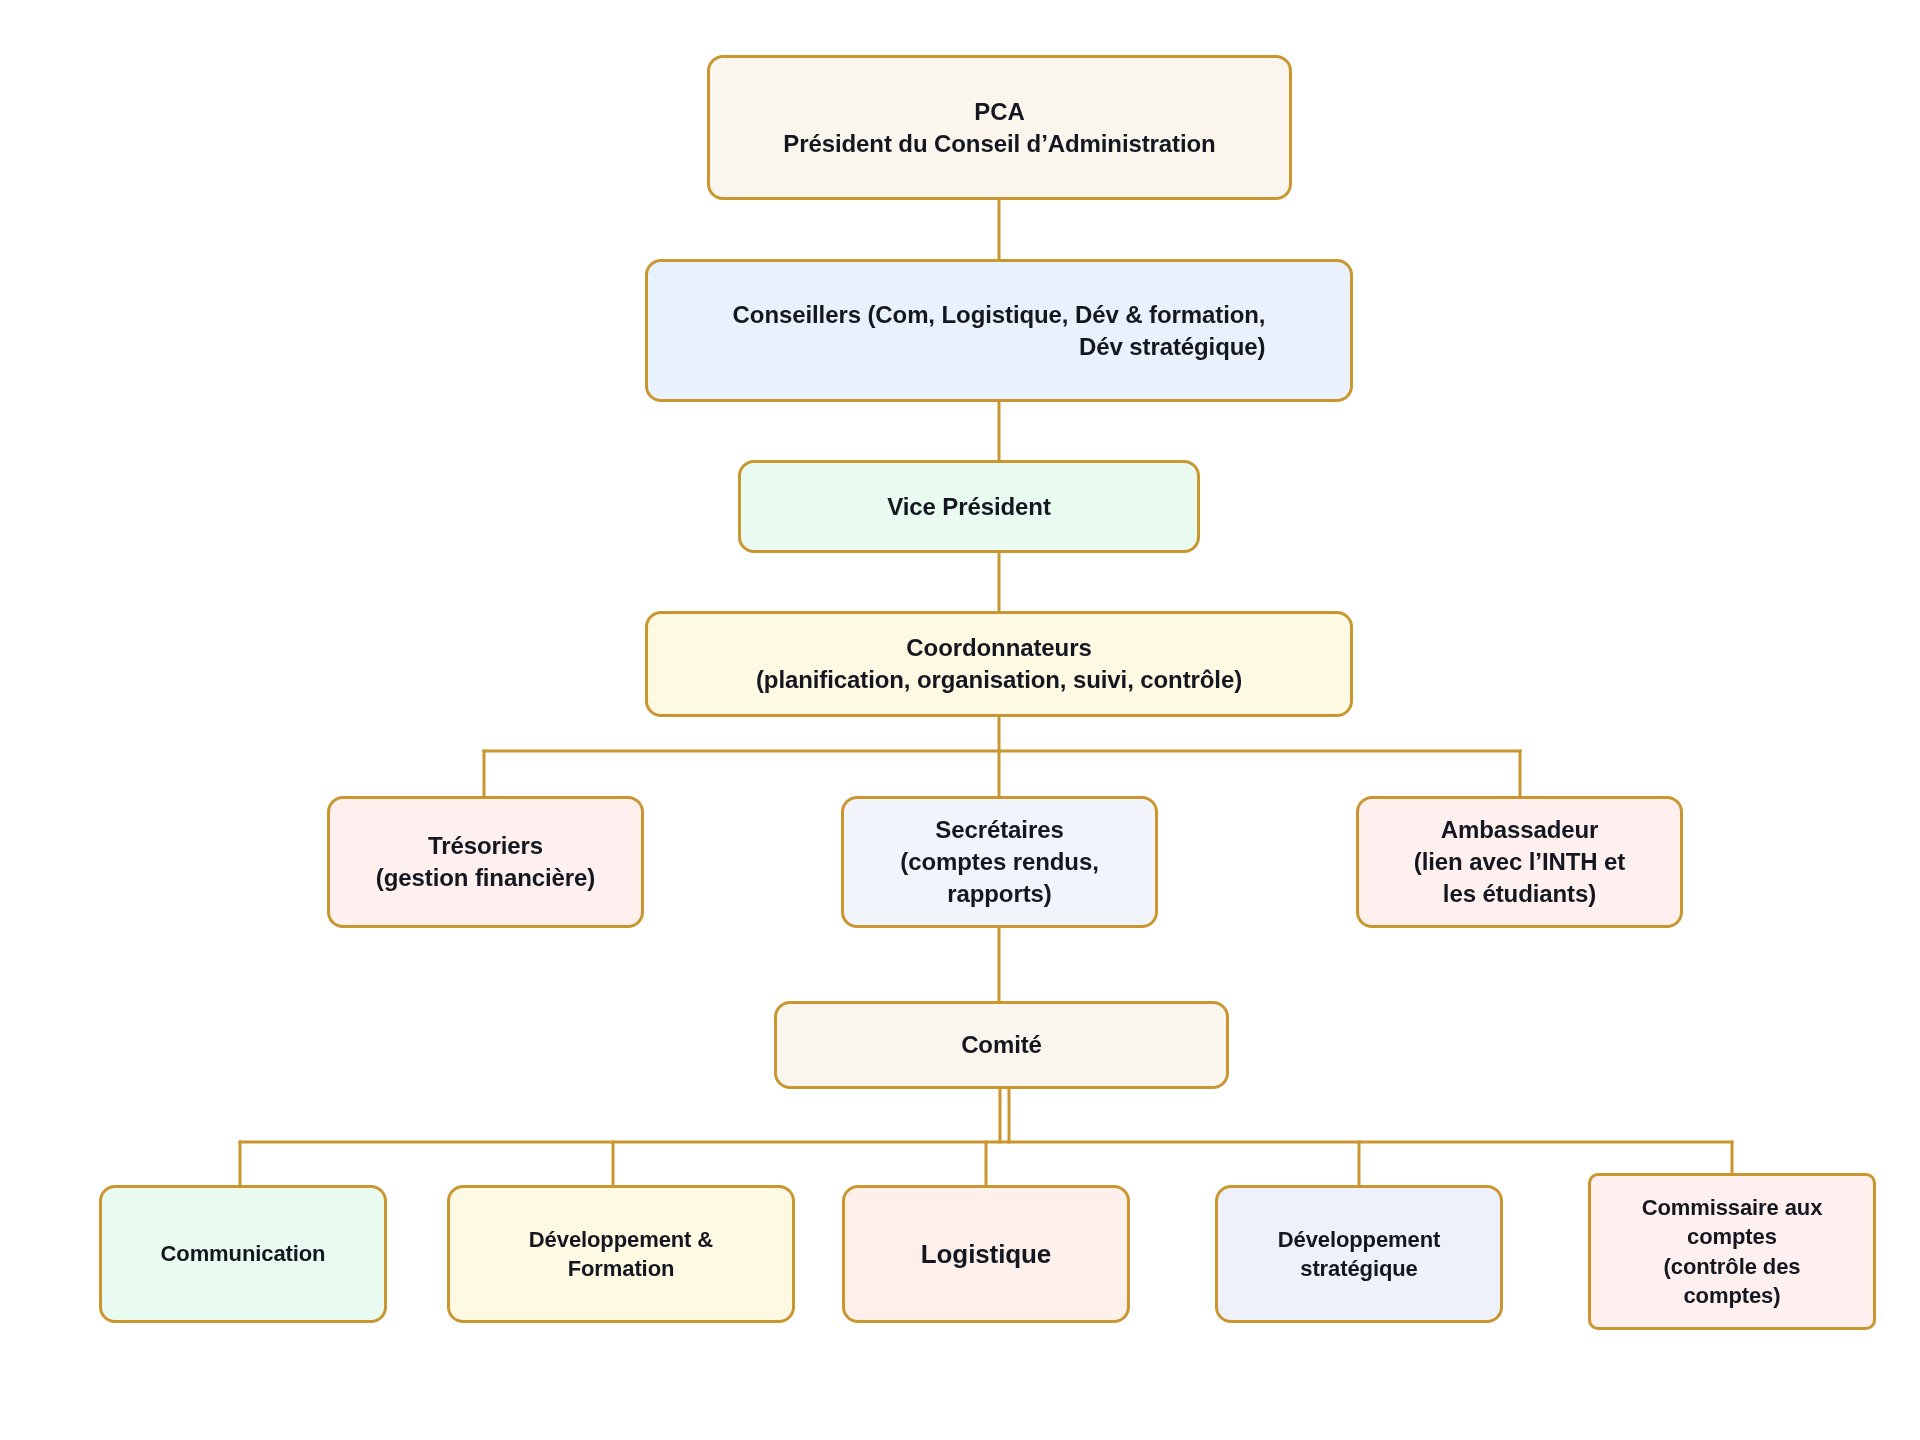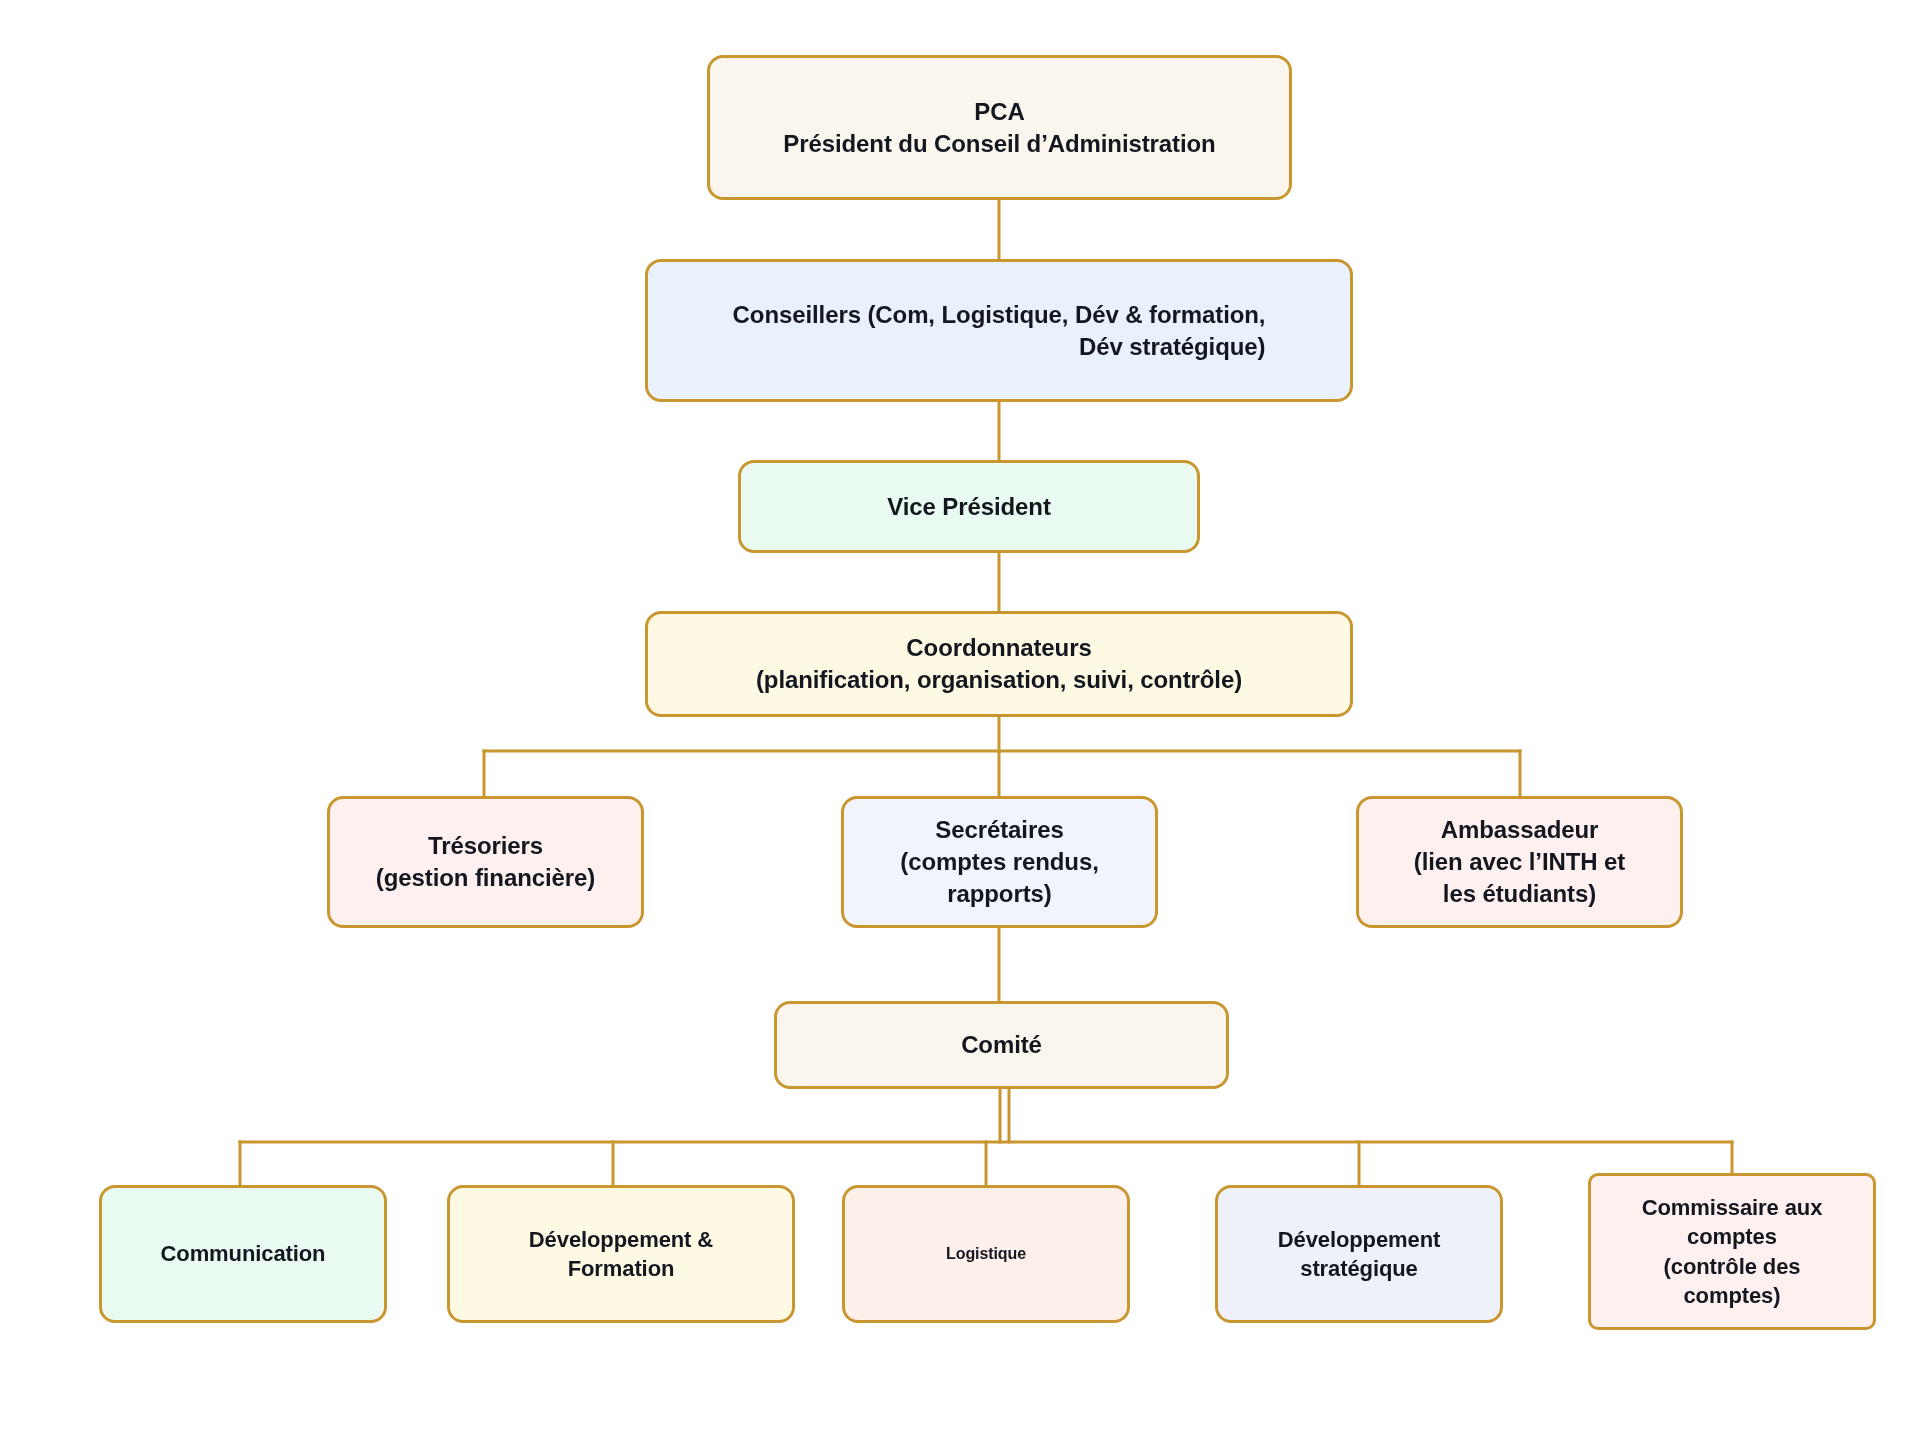--- a/index.html
+++ b/index.html
@@ -107,21 +107,21 @@
 (lien avec l’INTH et
 les étudiants)</div>
 
   <div class="node fill-cream" style="left:774px; top:1001px; width:455px; height:88px; font-size:24px;">Comité</div>
 
   <div class="node fill-mint" style="left:99px; top:1185px; width:288px; height:138px; font-size:22px;">Communication</div>
 
   <div class="node fill-ivory" style="left:447px; top:1185px; width:348px; height:138px; font-size:22px;">Développement &amp;
 Formation</div>
 
-  <div class="node fill-peach" style="left:842px; top:1185px; width:288px; height:138px; font-size:16px;">Logistique</div>
+  <div class="node fill-peach" style="left:842px; top:1185px; width:288px; height:138px; font-size:26px;">Logistique</div>
 
   <div class="node fill-lavender" style="left:1215px; top:1185px; width:288px; height:138px; font-size:22px;">Développement
 stratégique</div>
 
   <div class="node fill-pink" style="left:1588px; top:1173px; width:288px; height:157px; font-size:22px;border-radius:10px;">Commissaire aux
 comptes
 (contrôle des
 comptes)</div>
 
 </div>

